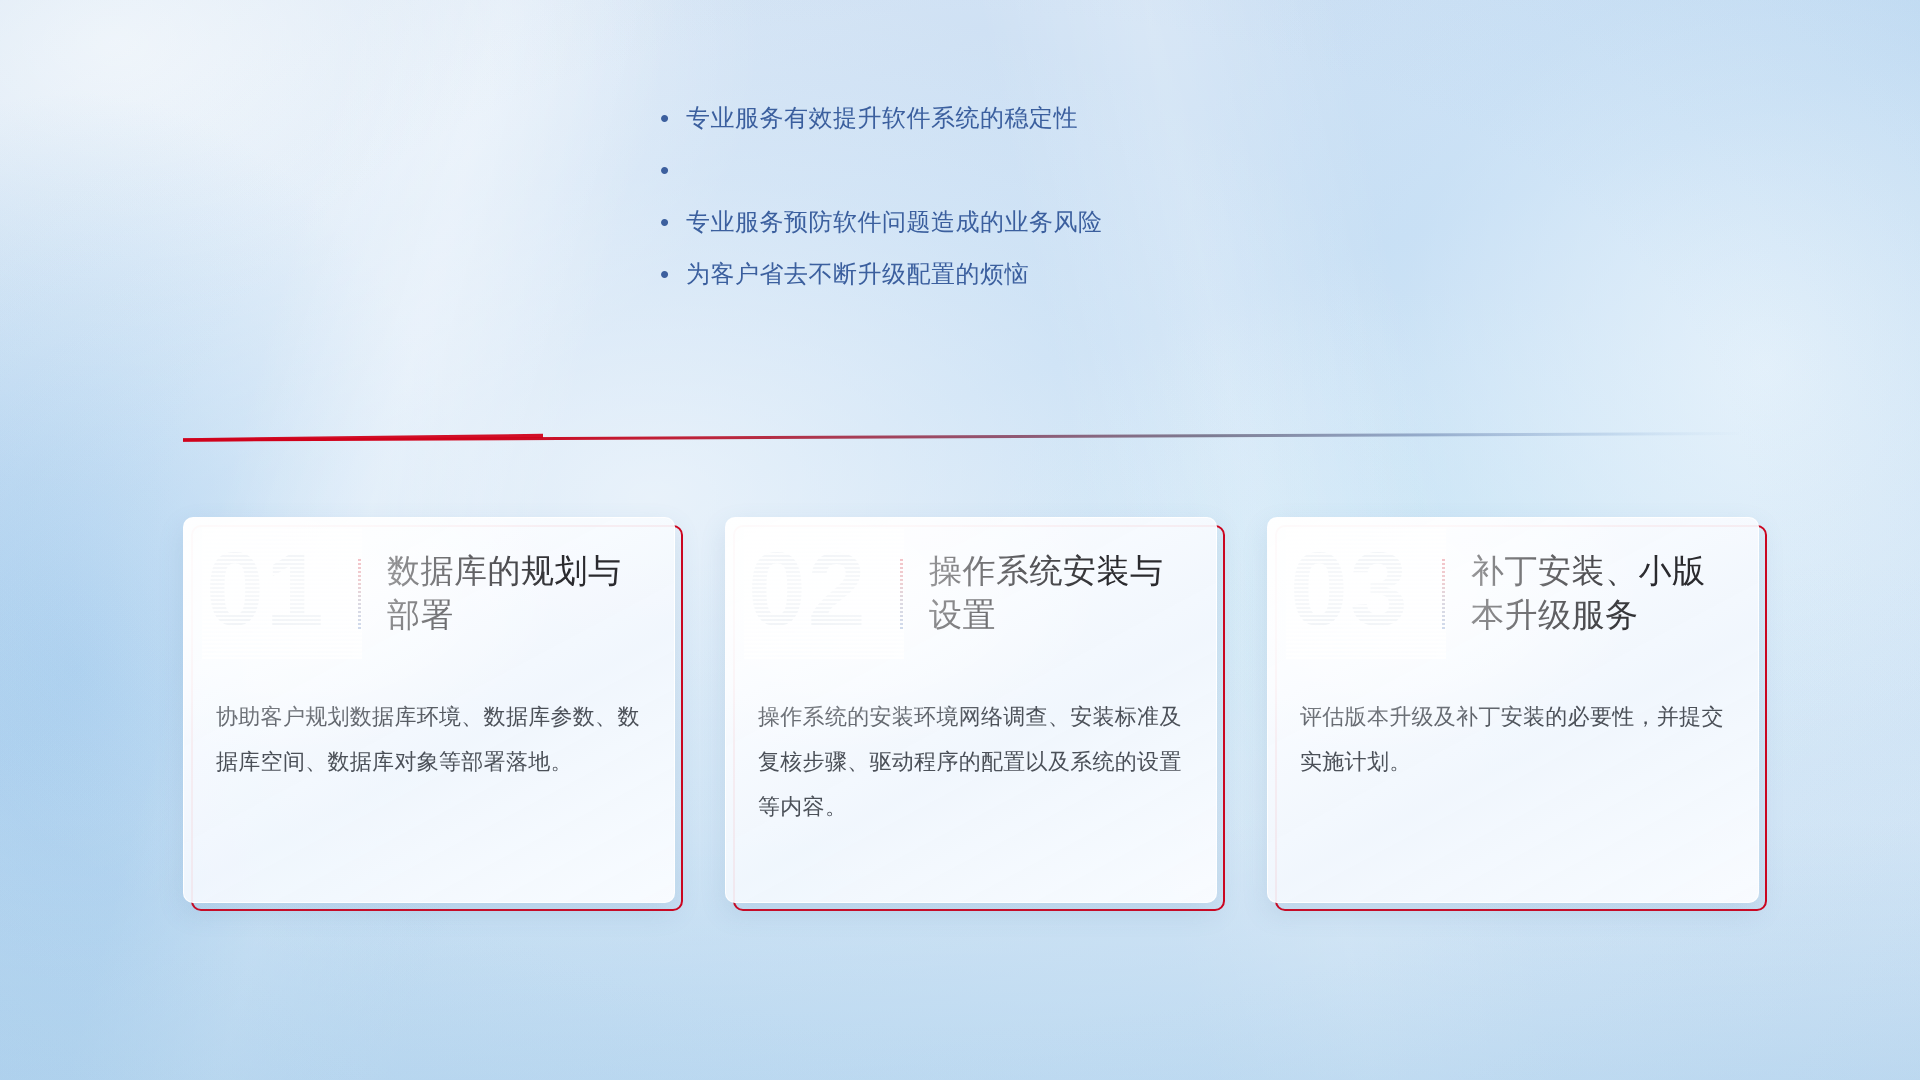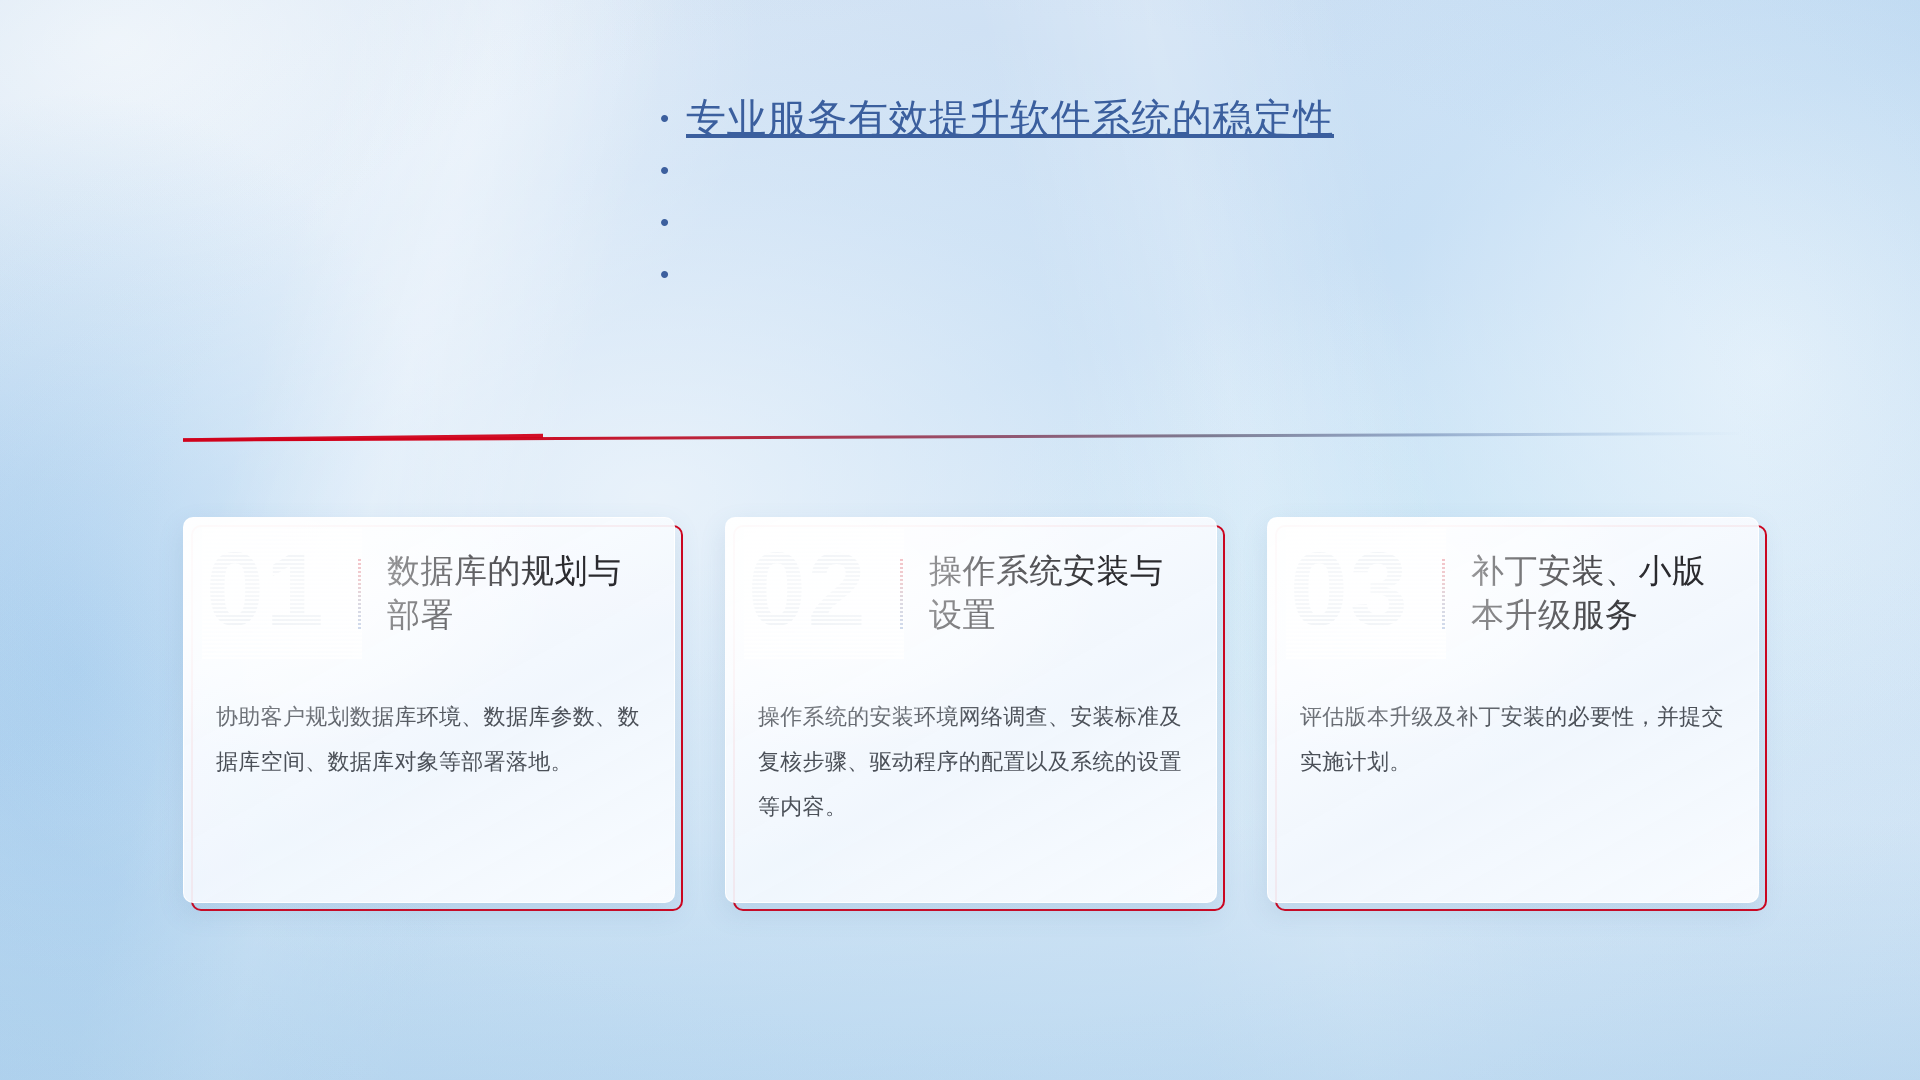--- a/index.html
+++ b/index.html
@@ -83,26 +83,25 @@
   }
   .bullet-dot {
     width:26px;
     flex:0 0 26px;
     color:#3c5f9e;
     font-size:26px;
     line-height:44px;
     text-align:left;
   }
   .bullet-text {
-    font-size:40px;
+    font-size:24px;
     line-height:44px;
     color:#3b5f9e;
     letter-spacing:.5px;
     white-space:nowrap;
-    text-decoration:underline;
   }
 
   
   #divider {
     position:absolute;
     left:183px; top:424px;
     width:1556px; height:24px;
   }
 
   
@@ -246,24 +245,26 @@
       <span class="bullet-dot">•</span>
       <span class="bullet-text">专业服务有效提升软件系统的稳定性</span>
     </div>
 
     <div class="bullet-row">
       <span class="bullet-dot">•</span>
     </div>
 
     <div class="bullet-row">
       <span class="bullet-dot">•</span>
+      <span class="bullet-text">专业服务预防软件问题造成的业务风险</span>
     </div>
 
     <div class="bullet-row">
       <span class="bullet-dot">•</span>
+      <span class="bullet-text">为客户省去不断升级配置的烦恼</span>
     </div>
 
   </div>
 
   <div id="divider">
     <svg width="1556" height="24" viewBox="0 0 1556 24" preserveAspectRatio="none">
       <defs>
         <linearGradient id="dividerGrad" x1="0" y1="0" x2="1" y2="0">
           <stop offset="0" stop-color="#d0021b" stop-opacity="1"></stop>
           <stop offset="0.18" stop-color="#d2041c" stop-opacity="1"></stop>

